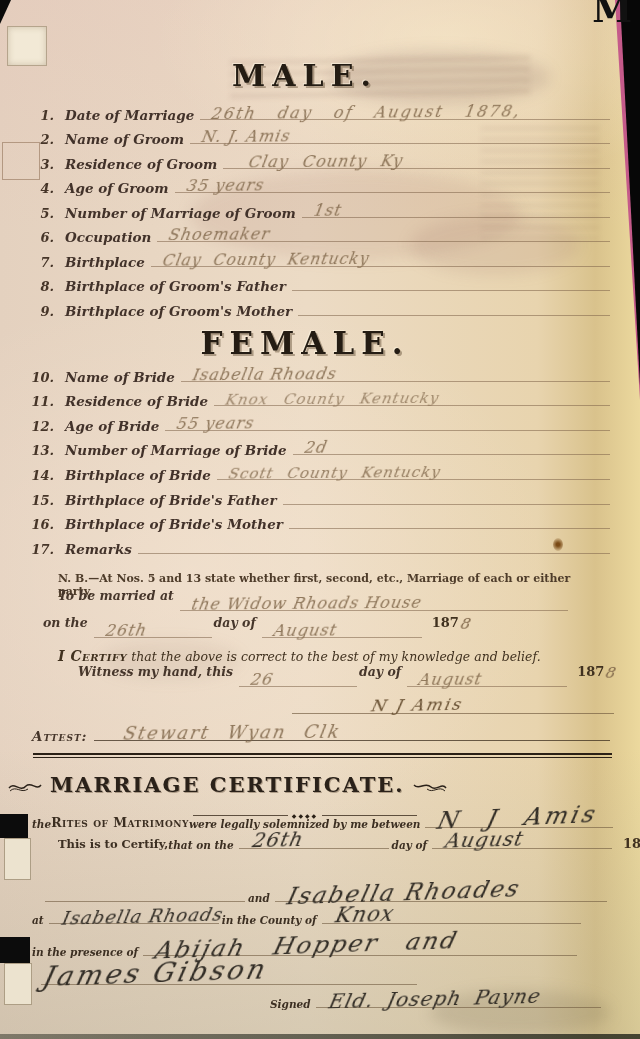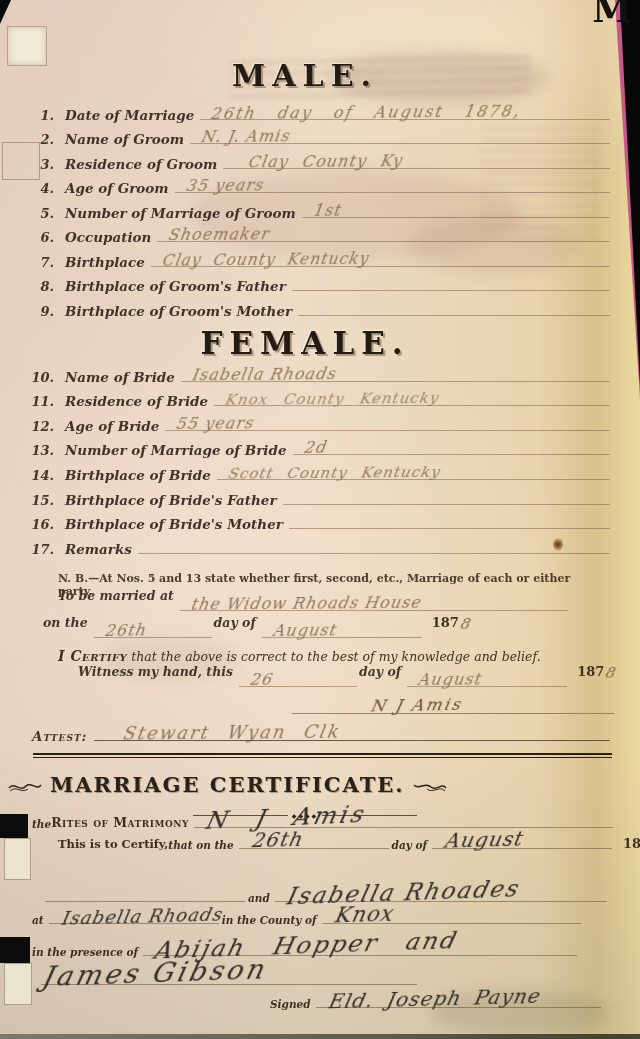--- a/index.html
+++ b/index.html
@@ -361,20 +361,21 @@
     <span class="cfill m">
         <i class="hw2">August</i>
       </span>
     <span class="yr">187</span>
 
   </div>
 
   <div class="cline c2">
     <span class="clbl">the</span>
     <span class="clbl sc">Rites of Matrimony</span>
+    <span class="clbl">were legally solemnized by me between</span>
     <span class="cfill">
         <i class="hw2">N J Amis</i>
       </span>
   </div>
 
   <div class="cline c3">
     <span class="cfill lead"></span>
     <span class="clbl">and</span>
     <span class="cfill">
         <i class="hw2">Isabella Rhoades</i>

